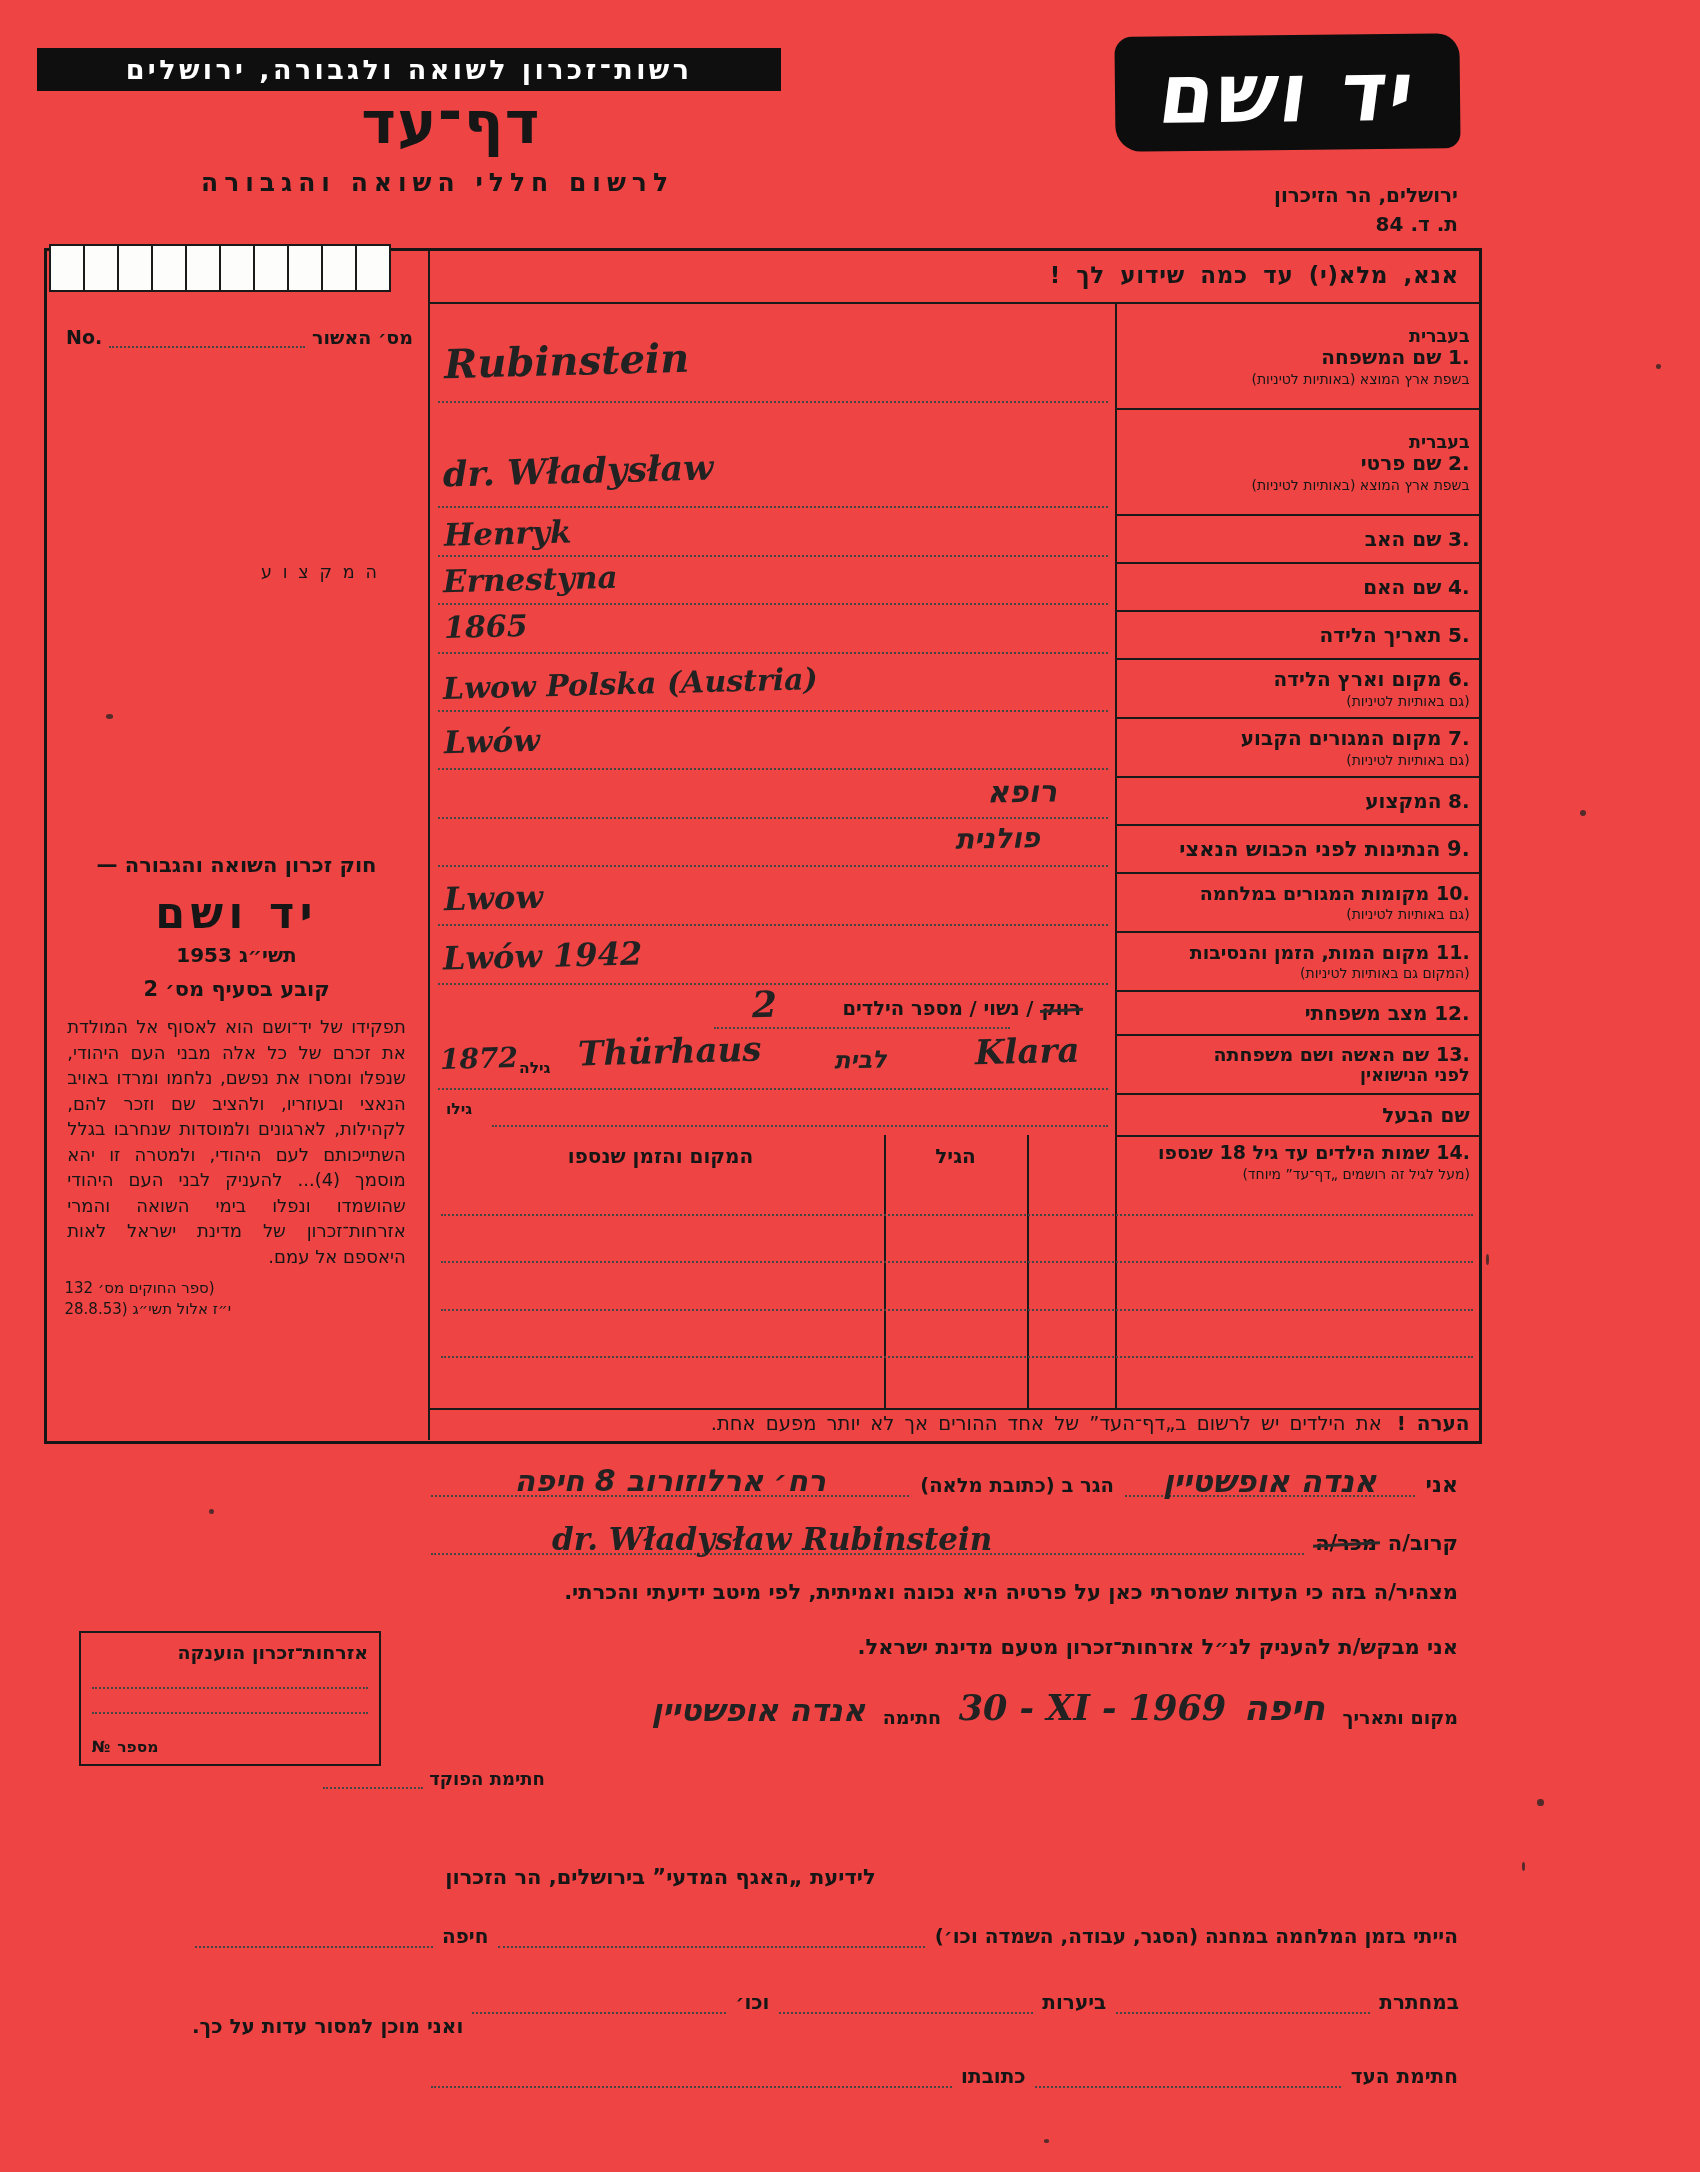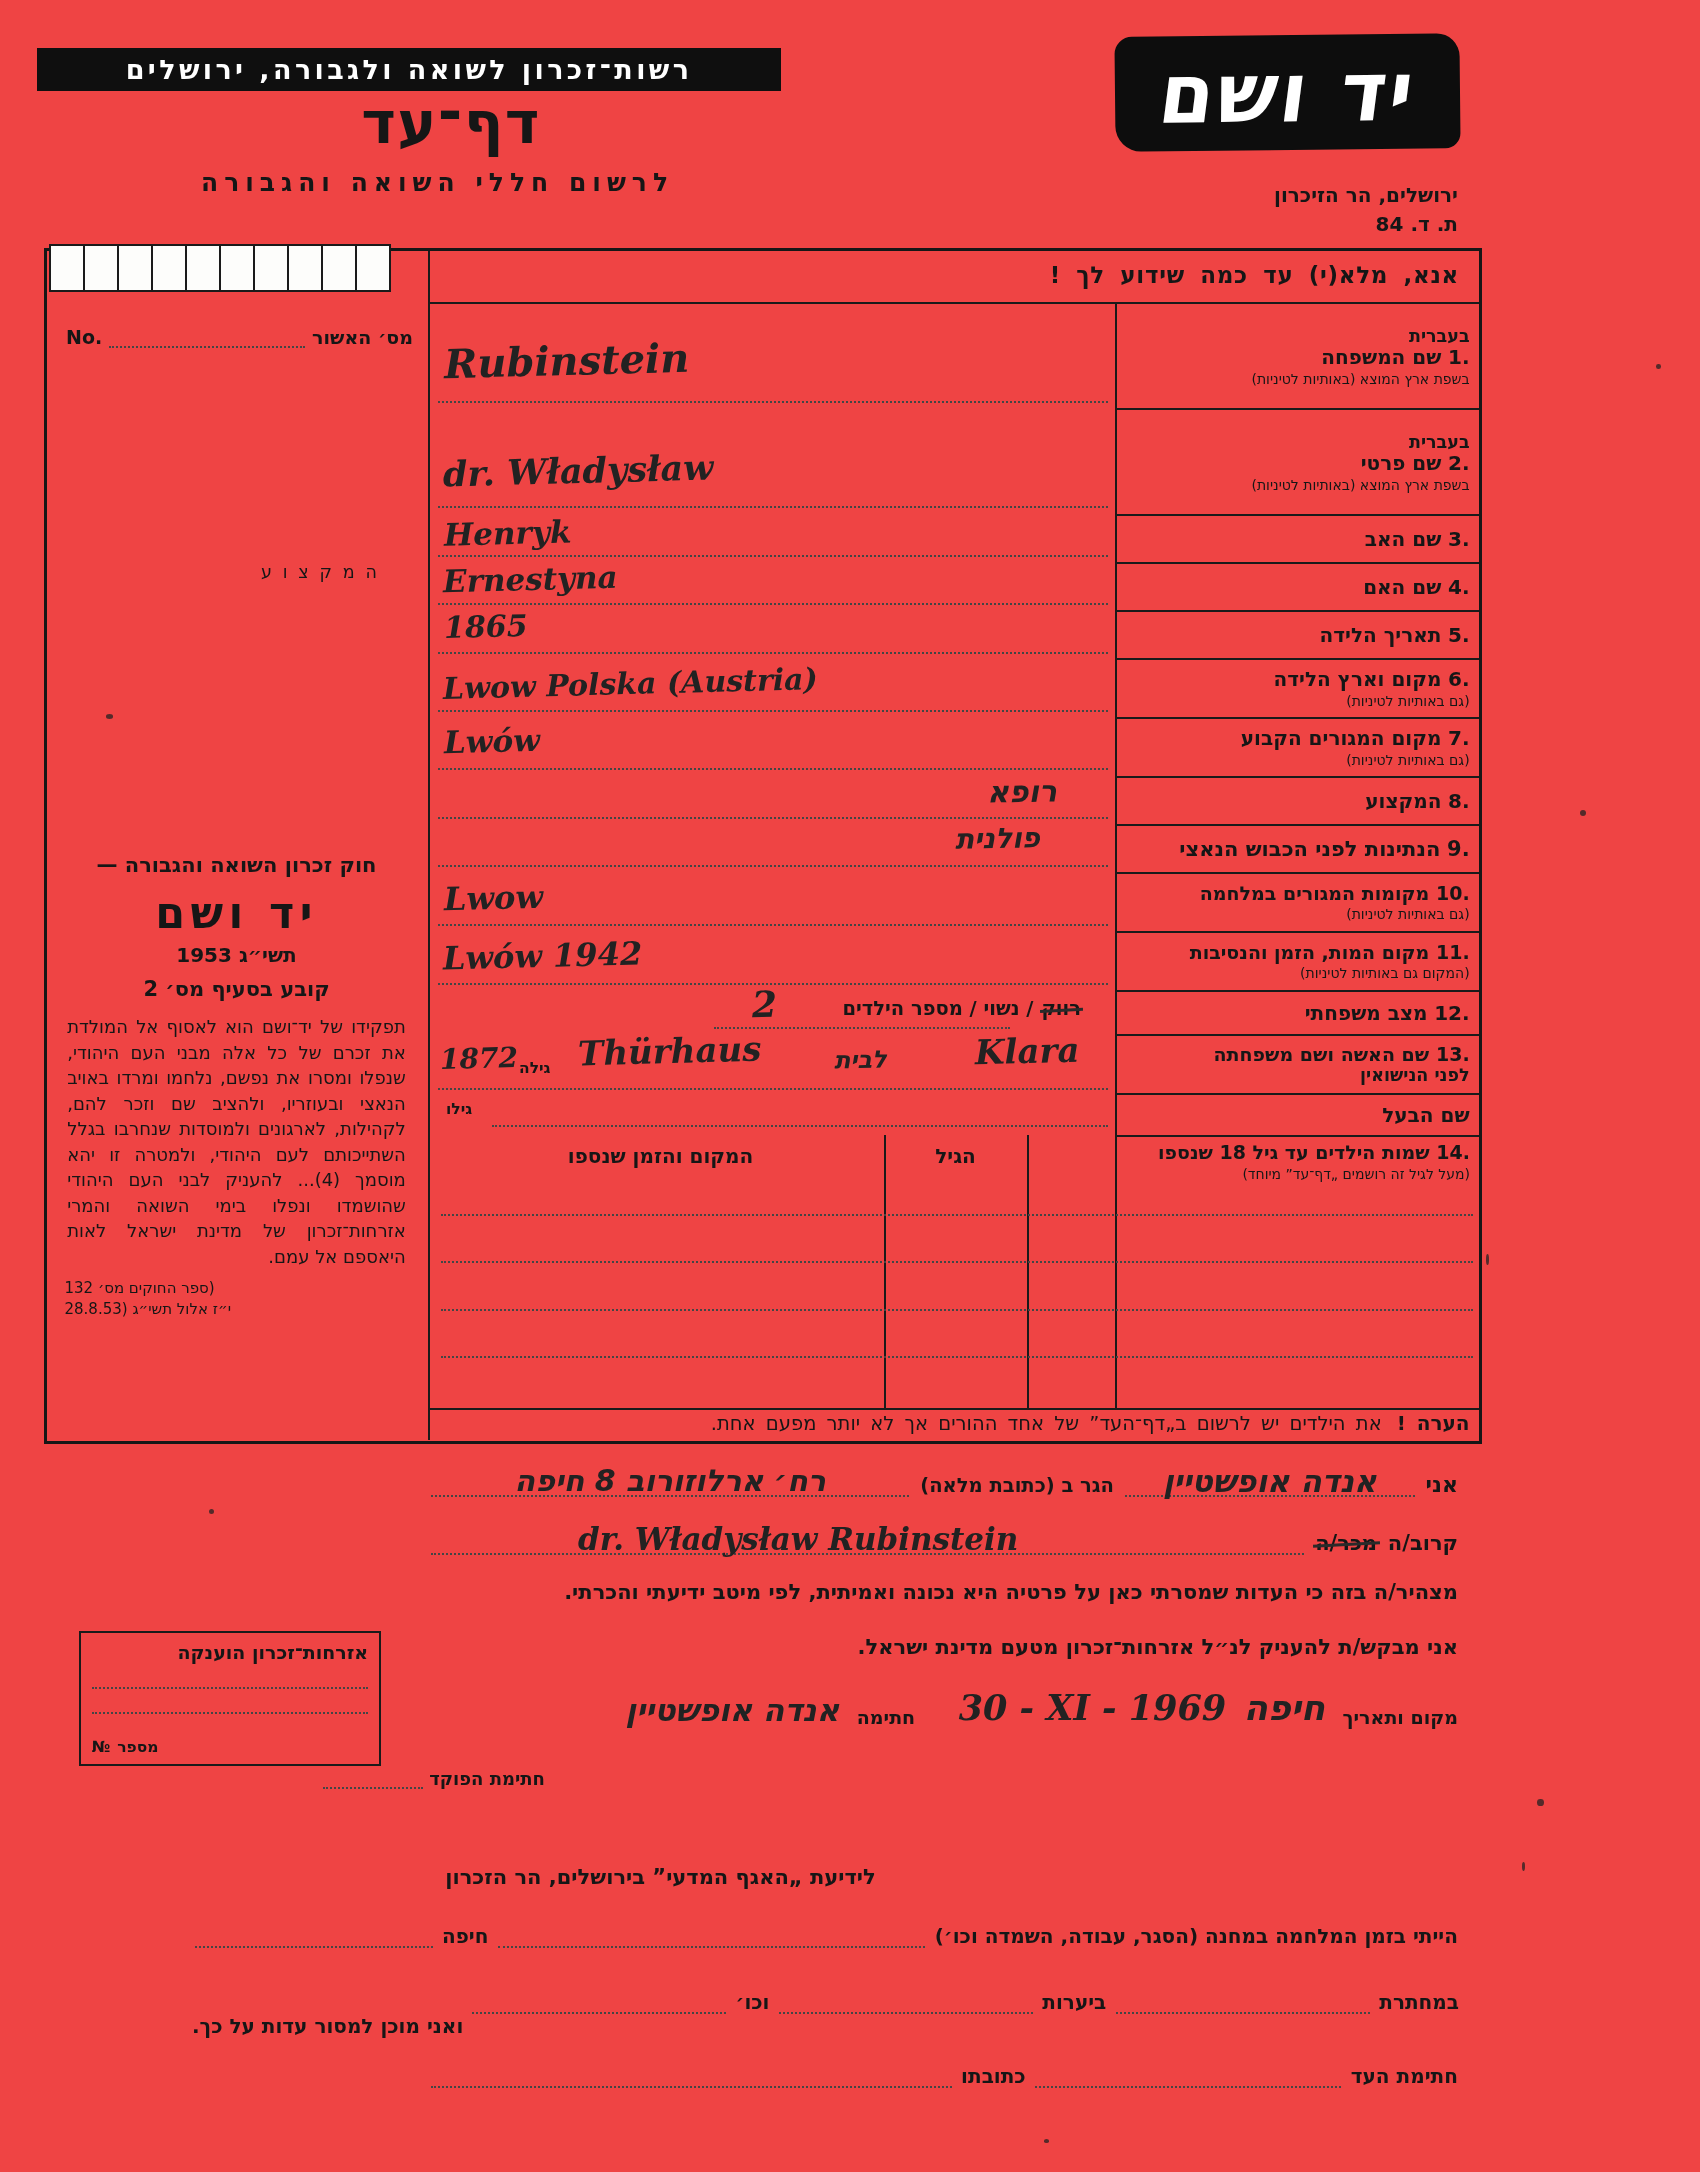--- a/index.html
+++ b/index.html
@@ -48,21 +48,21 @@
   .lnum { direction: ltr; unicode-bidi: isolate; display: inline-block; margin-left: 6.7px; }
   .labove { font-size: 17.5px; font-weight: 700; }
   .lbelow { font-size: 14px; font-weight: 400; margin-top: 2px; }
 
   
   .hw { position: absolute; font-family: "DejaVu Serif", serif; font-style: italic; font-weight: 700;
         color: #222; white-space: nowrap; transform: rotate(-1.5deg); direction: ltr; unicode-bidi: isolate; }
   .hw-he { position: absolute; font-family: "DejaVu Sans", sans-serif; font-style: italic; font-weight: 700;
         color: #222; white-space: nowrap; transform: rotate(-1deg); }
   .hw-in { font-family: "DejaVu Serif", serif; font-style: italic; font-weight: 700; color: #222;
-        white-space: nowrap; direction: ltr; unicode-bidi: isolate; margin-left: 26px; }
+        white-space: nowrap; direction: ltr; unicode-bidi: isolate; }
   .hw-he-in { font-family: "DejaVu Sans", sans-serif; font-style: italic; font-weight: 700; color: #222; white-space: nowrap; }
   .printed-small { position: absolute; font-size: 15.5px; font-weight: 700; }
   .hand-strike { position: relative; }
   .hand-strike::after { content: ""; position: absolute; left: -4%; right: -4%; top: 52%; height: 2.7px;
         background: #2a2a2a; transform: rotate(-3deg); }
 
   .options12 { position: absolute; left: 734px; top: 746px; width: 300px; display: flex; direction: rtl;
         gap: 8px; font-size: 19.5px; font-weight: 700; align-items: baseline; }
 
   .child-col-header { position: absolute; font-size: 20px; font-weight: 700; text-align: center; }

